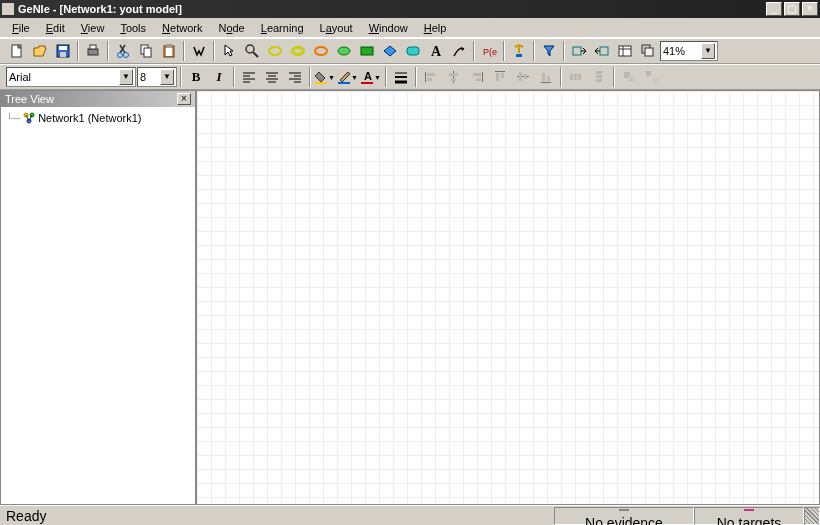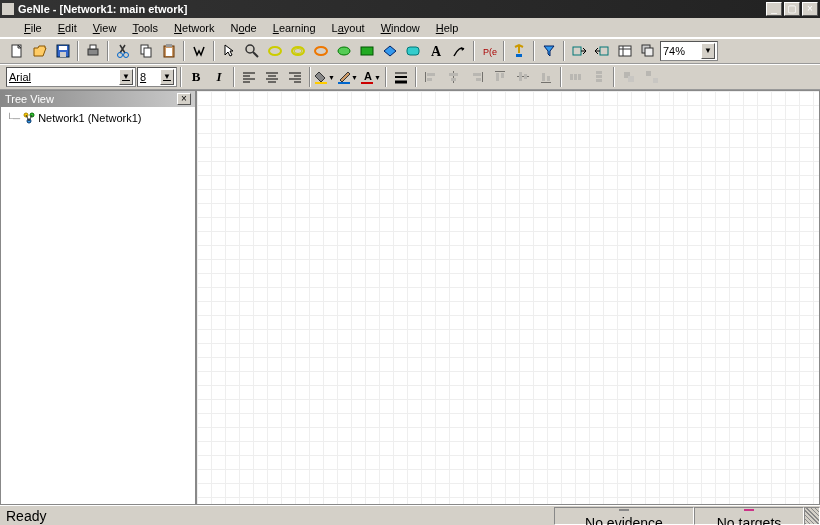--- a/index.html
+++ b/index.html
@@ -2,30 +2,30 @@
 <html><head>
 <meta charset="utf-8">
 <style>
 * { margin: 0; padding: 0; box-sizing: border-box; }
 body { font-family: Arial, sans-serif; font-size: 11px; background: #d4d0c8; width: 820px; height: 525px; overflow: hidden; position: relative; }
 .titlebar { height: 18px; background: linear-gradient(to right, #333, #222); color: #fff; display: flex; align-items: center; padding: 0 2px; font-size: 11px; }
 .titlebar-icon { width: 12px; height: 12px; background: #d4d0c8; margin-right: 4px; }
 .titlebar-text { flex: 1; font-weight: bold; }
 .titlebar-btns { display: flex; gap: 2px; }
 .tb-btn { width: 16px; height: 14px; background: #d4d0c8; border: 1px solid #fff; border-right-color: #555; border-bottom-color: #555; font-size: 10px; line-height: 11px; text-align: center; cursor: pointer; }
-.menubar { height: 20px; background: #d4d0c8; display: flex; align-items: center; padding: 0 16px; border-bottom: 1px solid #fff; }
+.menubar { height: 20px; background: #d4d0c8; display: flex; align-items: center; padding: 0 4px; border-bottom: 1px solid #fff; }
 .menu-item { padding: 2px 8px; cursor: pointer; }
 .menu-item .ul { text-decoration: underline; }
 .toolbar { height: 26px; background: #d4d0c8; display: flex; align-items: center; padding: 2px 6px; gap: 1px; border-top: 1px solid #fff; border-bottom: 1px solid #999; }
 .tbbtn { width: 22px; height: 22px; border: 1px solid transparent; display: flex; align-items: center; justify-content: center; cursor: pointer; position: relative; }
 .sep { width: 2px; height: 20px; border-left: 1px solid #888; border-right: 1px solid #fff; margin: 0 2px; }
 .zoom-combo { width: 58px; height: 20px; background: #fff; border: 1px solid #888; border-top-color: #555; border-left-color: #555; display: flex; align-items: center; padding: 0 2px; font-size: 11px; }
 .zoom-combo .dd { margin-left: auto; width: 14px; height: 16px; background: #d4d0c8; border: 1px solid #fff; border-right-color: #555; border-bottom-color: #555; text-align: center; line-height: 13px; font-size: 8px; }
 .toolbar2 { height: 26px; background: #d4d0c8; display: flex; align-items: center; padding: 2px 6px; gap: 1px; border-top: 1px solid #fff; border-bottom: 1px solid #999; }
-.combo { height: 20px; background: #fff; border: 1px solid #888; border-top-color: #555; border-left-color: #555; display: flex; align-items: center; padding: 0 2px; font-size: 11px; text-decoration: underline; }
+.combo { height: 20px; background: #fff; border: 1px solid #888; border-top-color: #555; border-left-color: #555; display: flex; align-items: center; padding: 0 2px; font-size: 11px; }
 .font-combo { width: 130px; }
 .size-combo { width: 40px; }
 .combo .dd { margin-left: auto; width: 14px; height: 16px; background: #d4d0c8; border: 1px solid #fff; border-right-color: #555; border-bottom-color: #555; text-align: center; line-height: 13px; font-size: 8px; }
 .main { display: flex; height: 415px; }
 .tree-panel { width: 196px; background: #fff; border: 1px solid #888; display: flex; flex-direction: column; }
 .tree-title { height: 16px; background: linear-gradient(to right, #888, #ccc); color: #fff; font-size: 11px; padding: 1px 4px; display: flex; align-items: center; }
 .tree-close { margin-left: auto; width: 14px; height: 12px; background: #d4d0c8; color: #000; text-align: center; line-height: 10px; font-size: 10px; cursor: pointer; border: 1px solid #fff; border-right-color: #555; border-bottom-color: #555; }
 .tree-body { flex: 1; padding: 4px; background: #fff; }
 .tree-node { display: flex; align-items: center; gap: 3px; font-size: 11px; padding: 1px; }
 .tree-conn { color: #888; font-size: 10px; }
@@ -41,21 +41,21 @@
 .ico-sq.pink { background: #fbd; border-color: #c38; }
 svg { display: block; }
 .disabled { opacity: 0.45; }
 .dd-arrow { font-size: 7px; margin-left: 1px; color: #000; }
 </style>
 </head>
 <body>
 
 <div class="titlebar">
   <div class="titlebar-icon"></div>
-  <div class="titlebar-text">GeNIe - [Network1: main etwork]</div>
+  <div class="titlebar-text">GeNIe - [Network1: yout model]</div>
   <div class="titlebar-btns">
     <div class="tb-btn">_</div>
     <div class="tb-btn">▢</div>
     <div class="tb-btn">×</div>
   </div>
 </div>
 
 <div class="menubar">
   <div class="menu-item"><span class="ul">F</span><span></span>ile</div>
   <div class="menu-item"><span class="ul">E</span>dit</div>
@@ -220,21 +220,21 @@
         <line x1="6" y1="3" x2="6" y2="13" stroke="#333"></line>
       </svg>
     </div>
   <div class="tbbtn">
       <svg width="16" height="16">
         <rect x="2" y="2" width="8" height="8" fill="#ccc" stroke="#333"></rect>
         <rect x="5" y="5" width="8" height="8" fill="#eee" stroke="#333"></rect>
       </svg>
     </div>
   <div class="zoom-combo">
-    <span>74%</span>
+    <span>41%</span>
     <div class="dd">▼</div>
   </div>
 </div>
 
 <div class="toolbar2">
   <div class="combo font-combo">
     <span>Arial</span>
     <div class="dd">▼</div>
   </div>
   <div class="combo size-combo">

